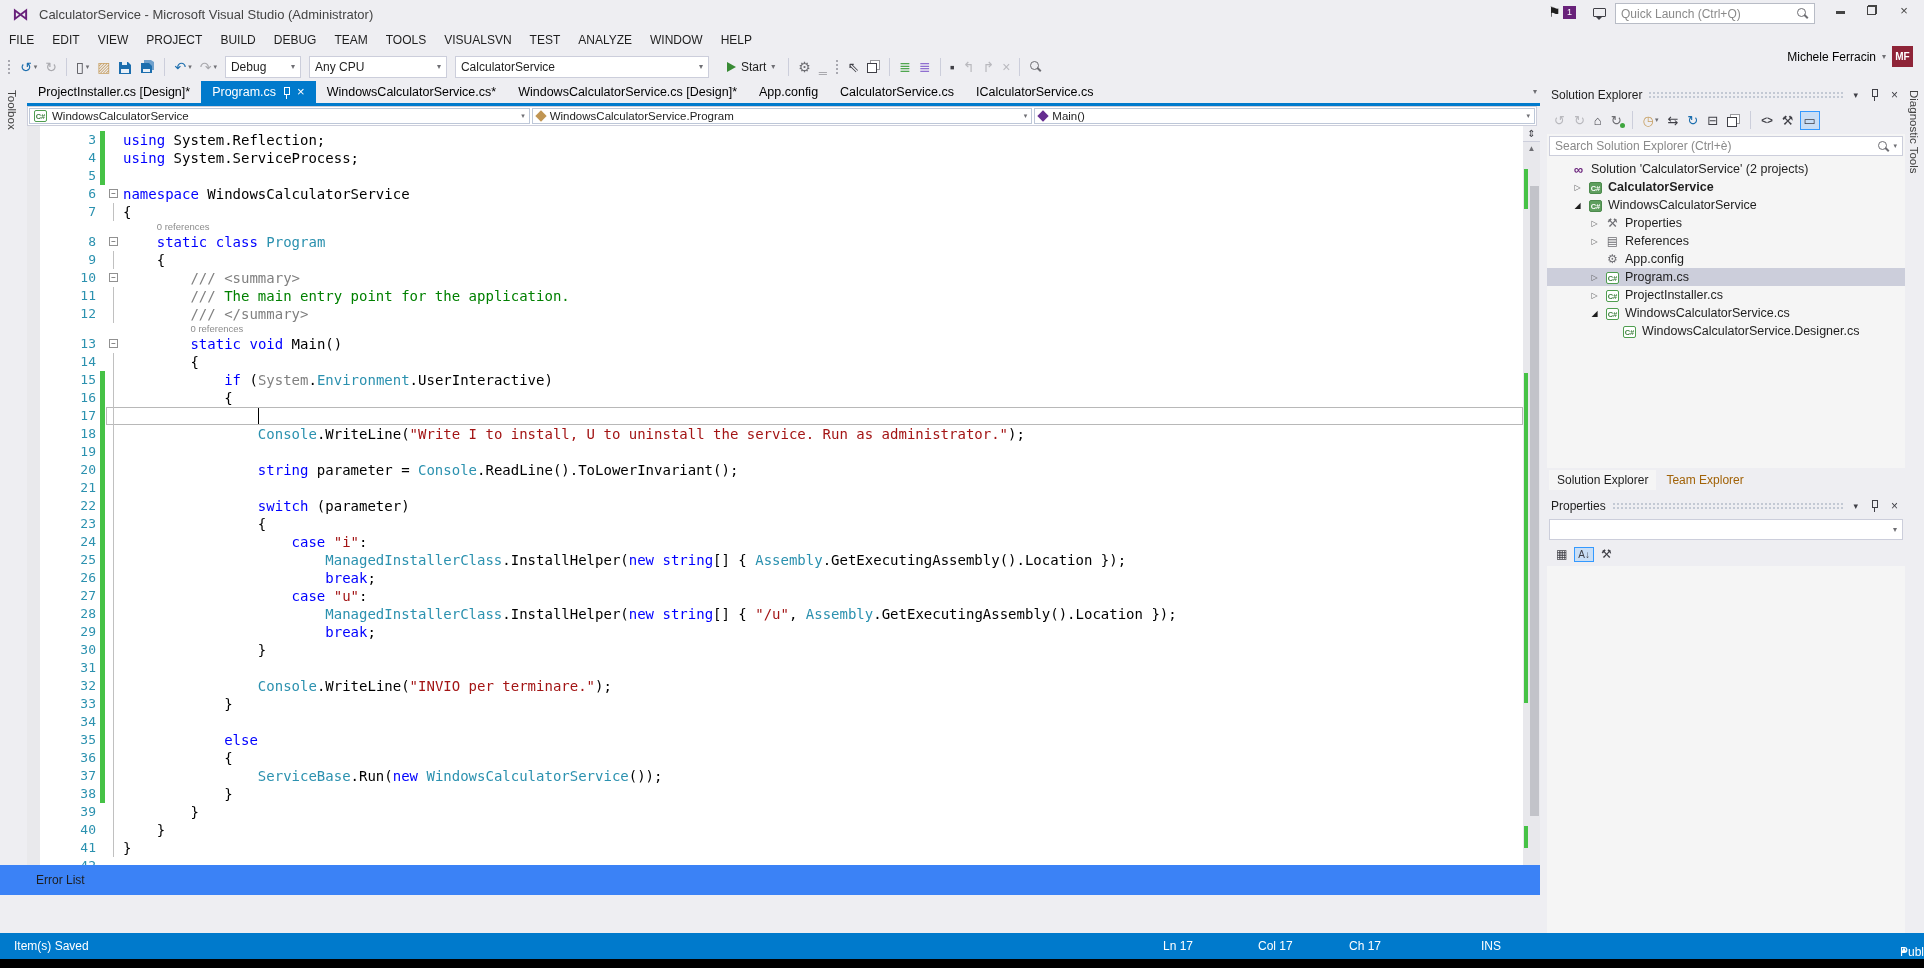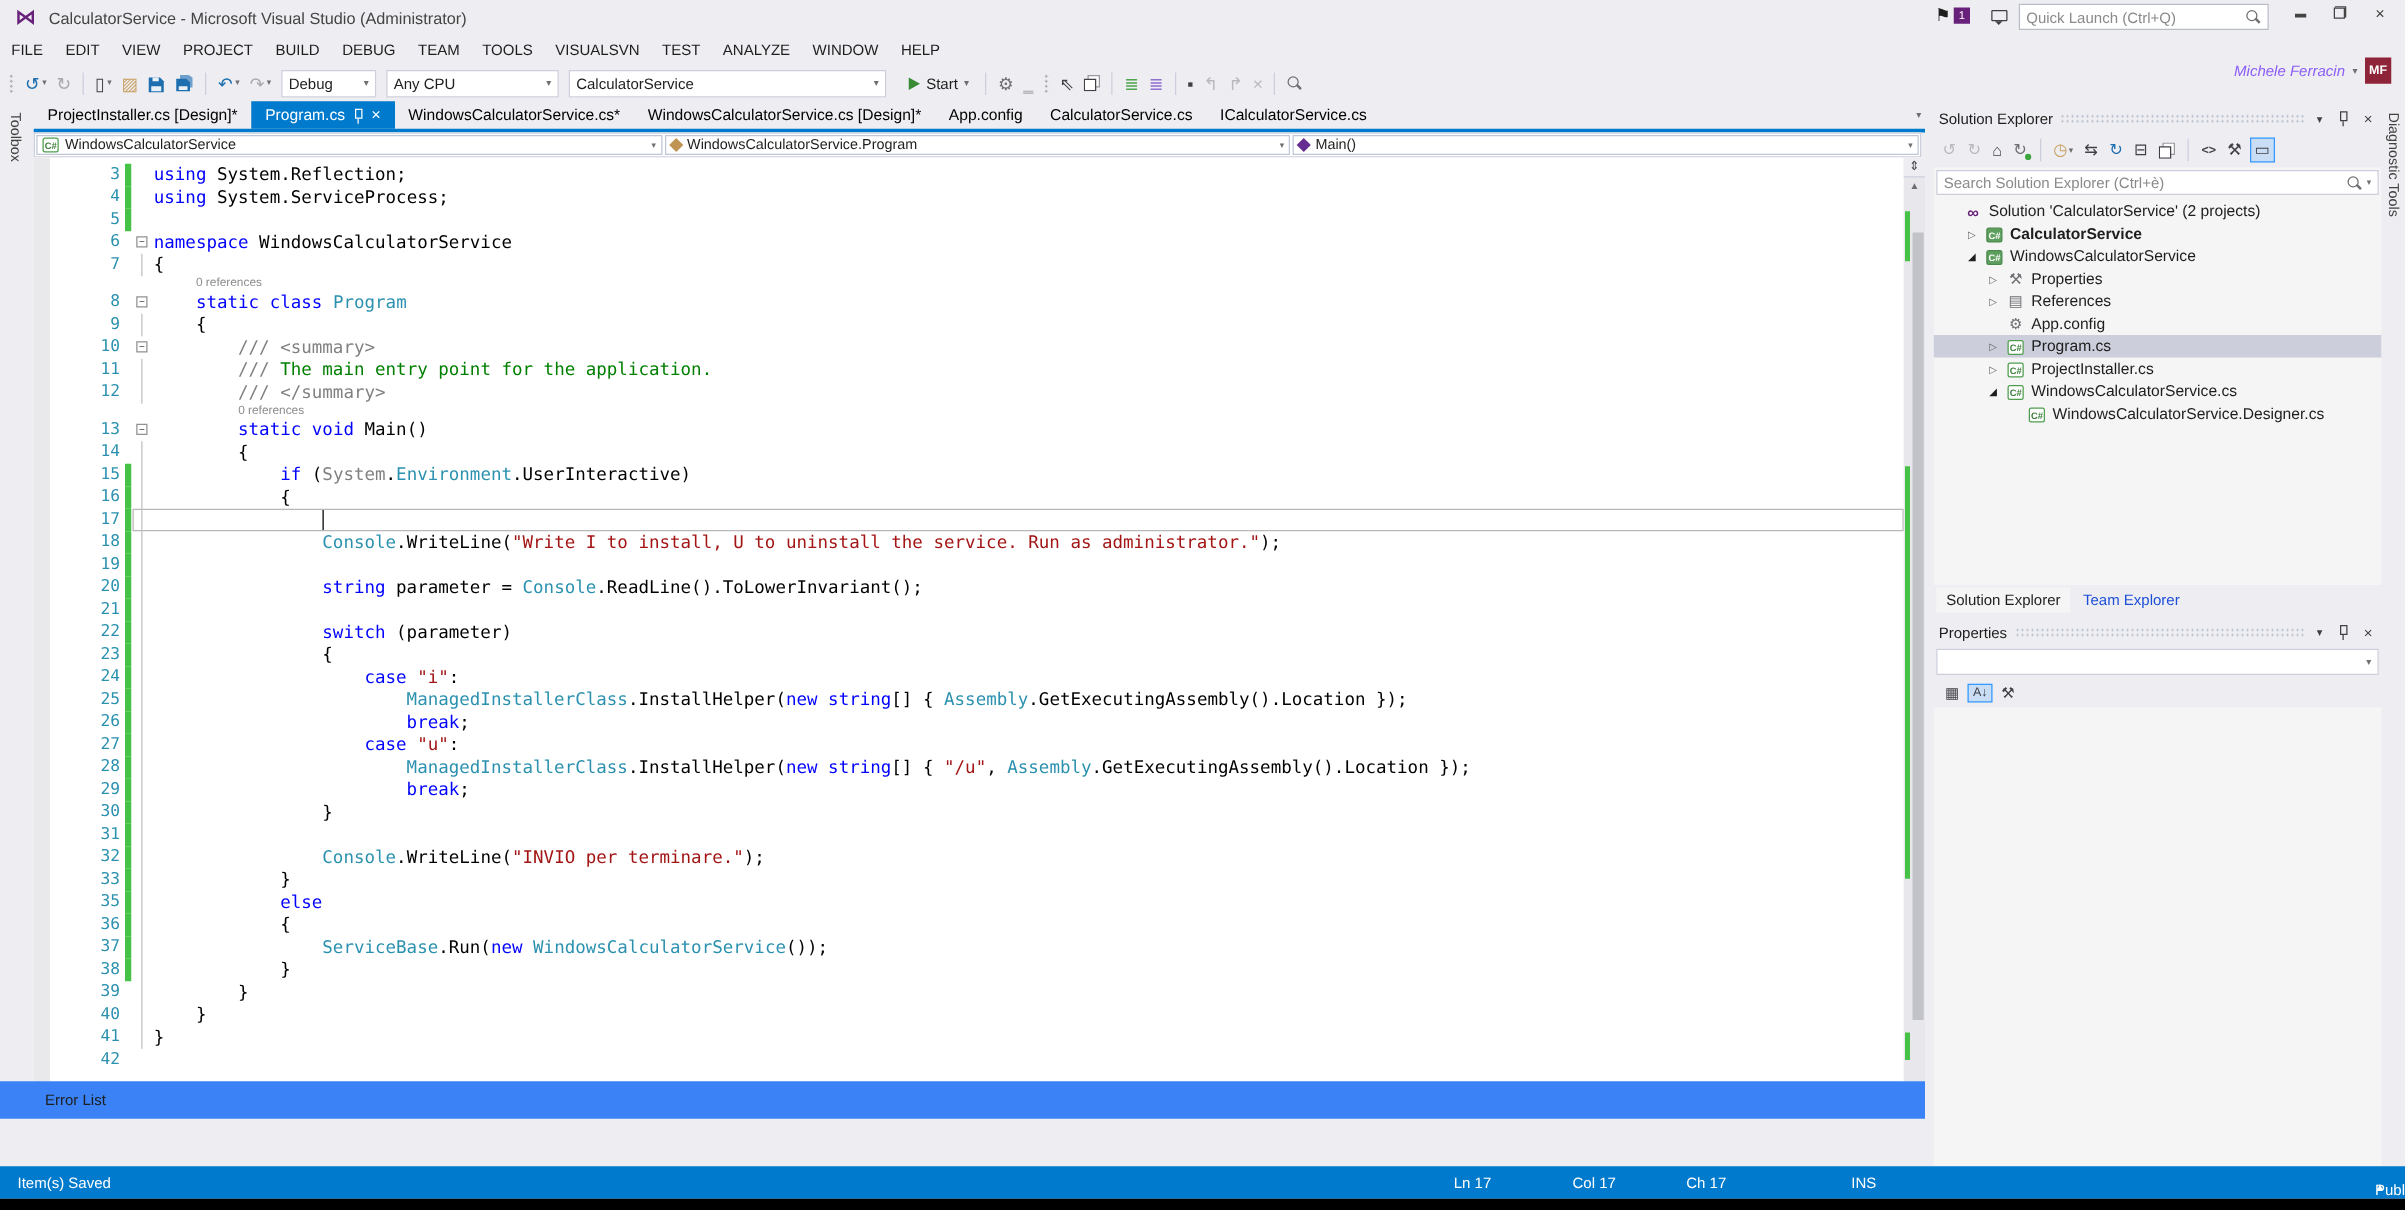--- a/index.html
+++ b/index.html
@@ -24,21 +24,21 @@
   .winbtn { width:28px; height:20px; text-align:center; line-height:18px; color:#444; font-size:13px; }
   .minbar { display:inline-block; width:9px; height:3px; background:#444; margin-bottom:1px; }
   .dbl-sq { position:relative; display:inline-block; width:10px; height:10px; }
   .dbl-sq:before { content:""; position:absolute; right:0; top:0; width:7px; height:7px; border:1px solid #444; }
   .dbl-sq:after { content:""; position:absolute; left:0; bottom:0; width:7px; height:7px; border:1px solid #444; background:#EEEEF2; }
 
   
   .menubar { position:absolute; left:0; top:28px; width:100%; height:24px; display:flex; align-items:center; padding-left:0; }
   .menu-item { padding:4px 9px; font-size:12px; color:#1E1E1E; }
   .user-block { position:absolute; top:46px; right:11px; display:flex; align-items:center; gap:6px; z-index:5; }
-  .user-name { font-size:12px; color:#8b5cf6;font-style:italic; }
+  .user-name { font-size:12px; color:#000000; }
   .user-caret { font-size:8px; color:#6E6E73; }
   .avatar { width:21px; height:21px; background:#8E2438; color:#fff; font-size:10px; font-weight:bold; text-align:center; line-height:21px; }
 
   
   .toolbar { position:absolute; left:0; top:52px; width:100%; height:29px; display:flex; align-items:center; padding-left:4px; gap:2px; }
   .grip { width:5px; height:16px; margin:0 3px; background:radial-gradient(#A8A8B0 1px, transparent 1px); background-size:4px 4px; }
   .tsep { width:1px; height:18px; background:#CCCEDB; margin:0 4px; }
   .tbi { display:flex; align-items:center; padding:2px 3px; font-size:14px; line-height:16px; }
   .tbi .dd { font-size:7px; color:#6E6E73; margin-left:2px; }
   .combo { height:22px; background:#fff; border:1px solid #CCCEDB; display:flex; align-items:center; padding:0 5px; margin:0 3px; font-size:12px; }
@@ -136,21 +136,21 @@
   .tree-row { height:18px; display:flex; align-items:center; gap:5px; font-size:12.5px; }
   .tree-row.selected { background:#CCCEDB; }
   .tree-row .arrow { width:11px; text-align:center; flex:none; }
   .arr-c { font-size:8px; color:#646465; }
   .arr-e { font-size:8px; color:#1E1E1E; }
   .ticon { flex:none; font-size:12px; color:#6E6E73; width:15px; text-align:center; }
   .i-sol { color:#68217A; font-weight:bold; font-size:13px; }
   .tree-row .tlabel { white-space:nowrap; }
   .bold { font-weight:bold; }
   .se-tabs { position:absolute; left:0; right:0; top:384px; height:22px; display:flex; align-items:flex-end; gap:2px; padding-left:2px; }
-  .se-tab { padding:3px 8px; font-size:12px; color:#1d4ed8; }
+  .se-tab { padding:3px 8px; font-size:12px; color:#a16207; }
   .se-tab.active { background:#F5F5F5; color:#1E1E1E; }
   .props-head { top:411px; }
   .props-combo { position:absolute; left:2px; right:2px; top:435px; height:21px; background:#fff; border:1px solid #CCCEDB; display:flex; align-items:center; }
   .props-combo .dd { margin-left:auto; font-size:8px; color:#6E6E73; padding-right:5px; }
   .props-toolbar { position:absolute; left:0; right:0; top:458px; height:24px; display:flex; align-items:center; gap:4px; padding:0 6px; }
   .pti { font-size:12px; color:#3F3F46; padding:1px 3px; }
   .pti.hl { border:1px solid #3399FF; background:#C9DEF5; font-size:10px; }
   .props-body { position:absolute; left:0; right:0; top:482px; bottom:0; background:#F5F5F5; }
 </style>
 </head>
@@ -586,20 +586,28 @@
           </div>
           <div class="code-row">
             <div class="num">33</div>
             <span class="chg"></span>
             <div class="ocell">
               <div class="oguide"></div>
             </div>
             <div class="codetext"><span class="tk-d">            }</span></div>
           </div>
           <div class="code-row">
+            <div class="num">34</div>
+            <span class="chg"></span>
+            <div class="ocell">
+              <div class="oguide"></div>
+            </div>
+            <div class="codetext"></div>
+          </div>
+          <div class="code-row">
             <div class="num">35</div>
             <span class="chg"></span>
             <div class="ocell">
               <div class="oguide"></div>
             </div>
             <div class="codetext"><span class="tk-d">            </span><span class="tk-k">else</span></div>
           </div>
           <div class="code-row">
             <div class="num">36</div>
             <span class="chg"></span>

